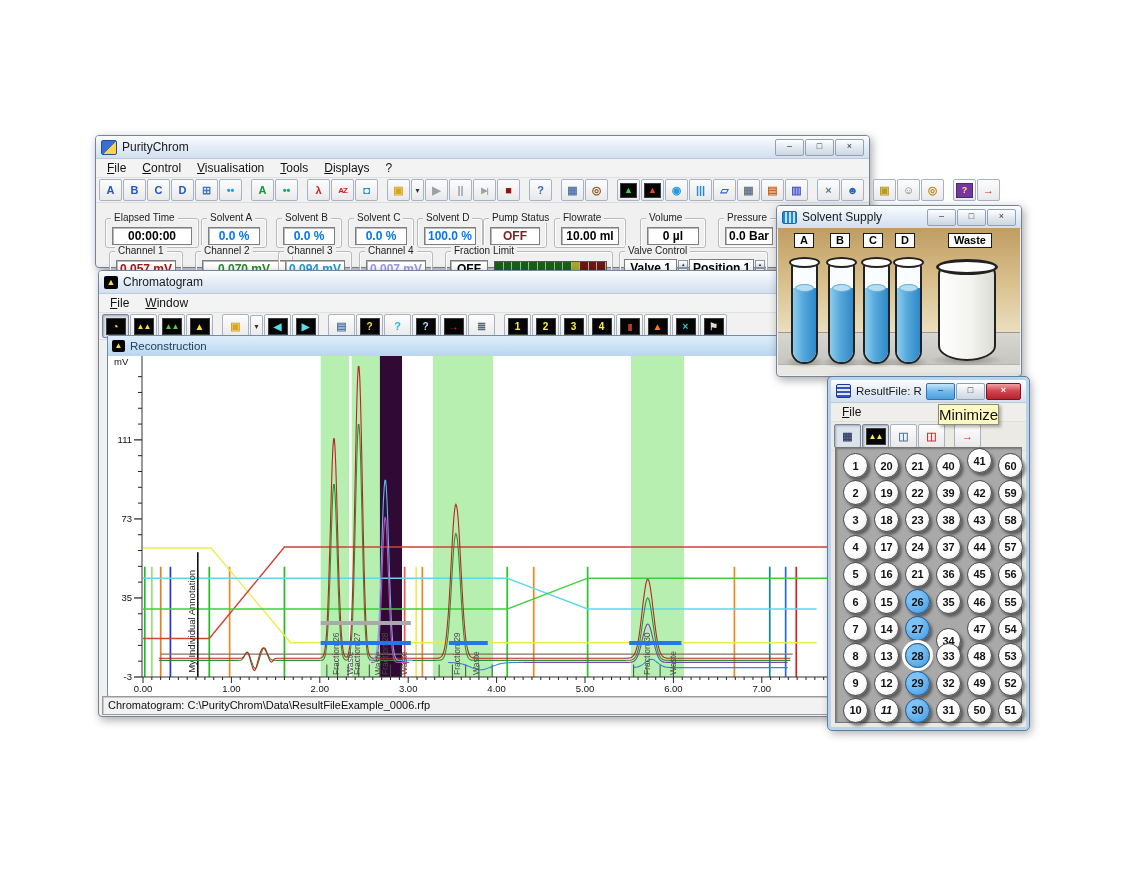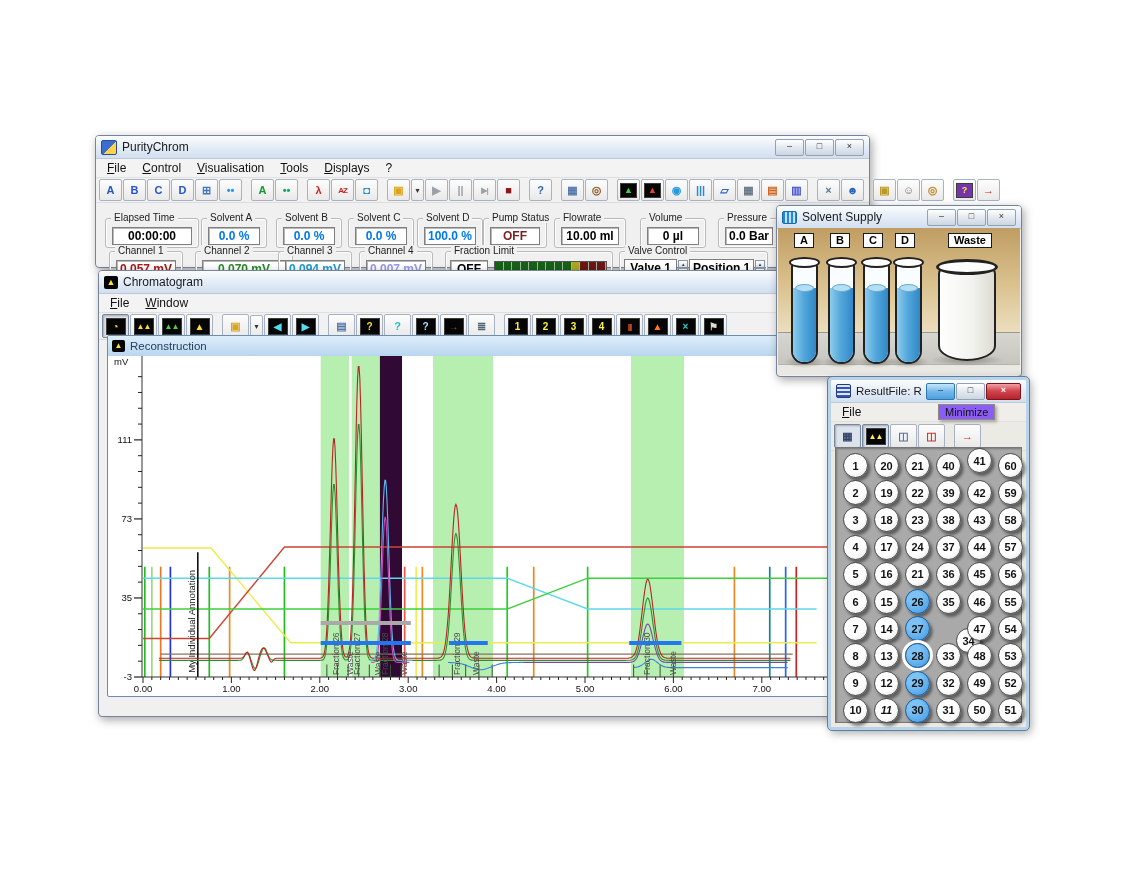--- a/index.html
+++ b/index.html
@@ -67,21 +67,21 @@
   .drum .rim{position:absolute;left:-2px;right:-2px;top:-2px;height:16px;border:3px solid #222;border-radius:50%;background:#fff;box-sizing:border-box;}
   
   #rf-window{border:3px solid #b9d4ea;outline:1px solid #5c80a0;background:#ece9e4;border-radius:4px;}
   #rf-rack{position:absolute;left:4px;right:4px;top:67px;bottom:4px;background:#a9a9a9;border:1px solid #777;
     box-shadow:inset 1px 1px 2px rgba(0,0,0,.3);}
   .vial{position:absolute;width:25px;height:25px;border-radius:50%;border:1.5px solid #4a4a4a;box-sizing:border-box;
     background:radial-gradient(circle at 35% 30%,#ffffff 55%,#dedede);box-shadow:2.5px 3px 3px rgba(0,0,0,.45);
     font-size:11px;font-weight:bold;color:#111;display:flex;align-items:center;justify-content:center;}
   .vial.selected{background:radial-gradient(circle at 35% 30%,#7cc2f4 30%,#3d97e4);border-color:#1d5a96;}
   .vial.current{box-shadow:0 0 0 3px #ffffff,2.5px 3px 3px rgba(0,0,0,.45);}
-  #tooltip{position:absolute;background:#8b5cf6;border:1px solid #8c8c78;font-size:11px;padding:1px 6px;
+  #tooltip{position:absolute;background:#fef9c3;border:1px solid #8c8c78;font-size:15px;padding:1px 0;
     box-shadow:2px 2px 3px rgba(0,0,0,.3);color:#111;z-index:99;}
   svg text{font-family:"Liberation Sans",sans-serif;}
 </style>
 </head>
 <body>
 
 <div class="window" id="main-window" style="left:95px;top:135px;width:775px;height:133px;">
   <div class="titlebar">
     <div class="app-ico" style="background:linear-gradient(135deg,#3a6ed0 55%,#ffd24a 55%);border:1px solid #2a4e96;"></div>
     <span class="t-label">PurityChrom</span>
@@ -609,20 +609,21 @@
         <text x="211.8" y="336" text-anchor="middle" font-size="9.5" fill="#111">2.00</text>
         <text x="300.20000000000005" y="336" text-anchor="middle" font-size="9.5" fill="#111">3.00</text>
         <text x="388.6" y="336" text-anchor="middle" font-size="9.5" fill="#111">4.00</text>
         <text x="477" y="336" text-anchor="middle" font-size="9.5" fill="#111">5.00</text>
         <text x="565.4000000000001" y="336" text-anchor="middle" font-size="9.5" fill="#111">6.00</text>
         <text x="653.8000000000001" y="336" text-anchor="middle" font-size="9.5" fill="#111">7.00</text>
         <text x="6" y="9" font-size="9.5" fill="#111">mV</text>
       </svg>
   </div>
 
+  <div class="statusbar" style="top:425px;"><span>Chromatogram:  C:\PurityChrom\Data\ResultFileExample_0006.rfp</span></div>
 </div>
 
 <div class="window" id="solvent-window" style="left:776px;top:205px;width:246px;height:172px;">
   <div class="titlebar">
     <div class="app-ico" style="width:13px;height:11px;background:repeating-linear-gradient(90deg,#2288dd 0 2px,#bfe2f5 2px 4px);border:1px solid #1a6aa8;"></div>
     <span class="t-label">Solvent Supply</span>
     <div class="win-btns" id="solvent-winbtns">
         <div class="win-btn">–</div>
         <div class="win-btn">□</div>
         <div class="win-btn">×</div>
@@ -742,21 +743,21 @@
       <div class="vial" style="left: 162px; top: 113.8px;">56</div>
       <div class="vial" style="left: 7px; top: 141px;">6</div>
       <div class="vial" style="left: 38px; top: 141px;">15</div>
       <div class="vial selected" style="left: 69px; top: 141px;">26</div>
       <div class="vial" style="left: 100px; top: 141px;">35</div>
       <div class="vial" style="left: 131px; top: 141px;">46</div>
       <div class="vial" style="left: 162px; top: 141px;">55</div>
       <div class="vial" style="left: 7px; top: 168.2px;">7</div>
       <div class="vial" style="left: 38px; top: 168.2px;">14</div>
       <div class="vial selected" style="left: 69px; top: 168.2px;">27</div>
-      <div class="vial" style="left: 100px; top: 180px; margin-left: 20px;">34</div>
+      <div class="vial" style="left: 100px; top: 180px;">34</div>
       <div class="vial" style="left: 131px; top: 168.2px;">47</div>
       <div class="vial" style="left: 162px; top: 168.2px;">54</div>
       <div class="vial" style="left: 7px; top: 195.4px;">8</div>
       <div class="vial" style="left: 38px; top: 195.4px;">13</div>
       <div class="vial selected current" style="left: 69px; top: 195.4px;">28</div>
       <div class="vial" style="left: 100px; top: 195.4px;">33</div>
       <div class="vial" style="left: 131px; top: 195.4px;">48</div>
       <div class="vial" style="left: 162px; top: 195.4px; text-align: center;">53</div>
       <div class="vial" style="left: 7px; top: 222.6px;">9</div>
       <div class="vial" style="left: 38px; top: 222.6px;">12</div>

